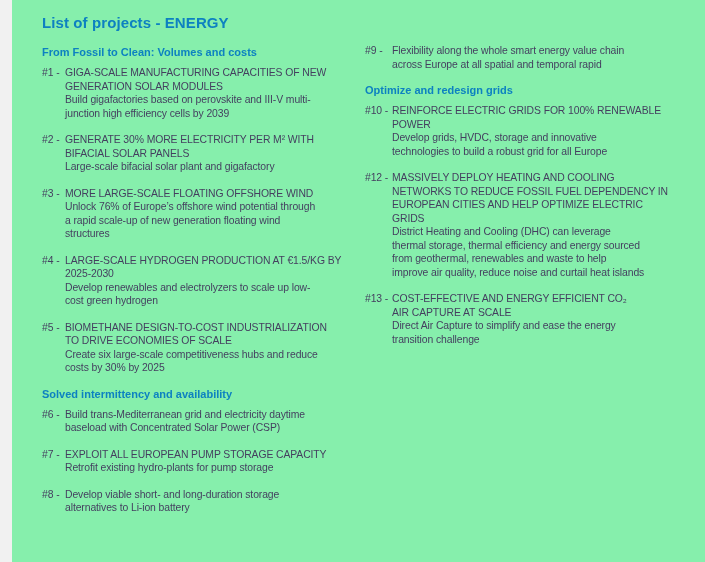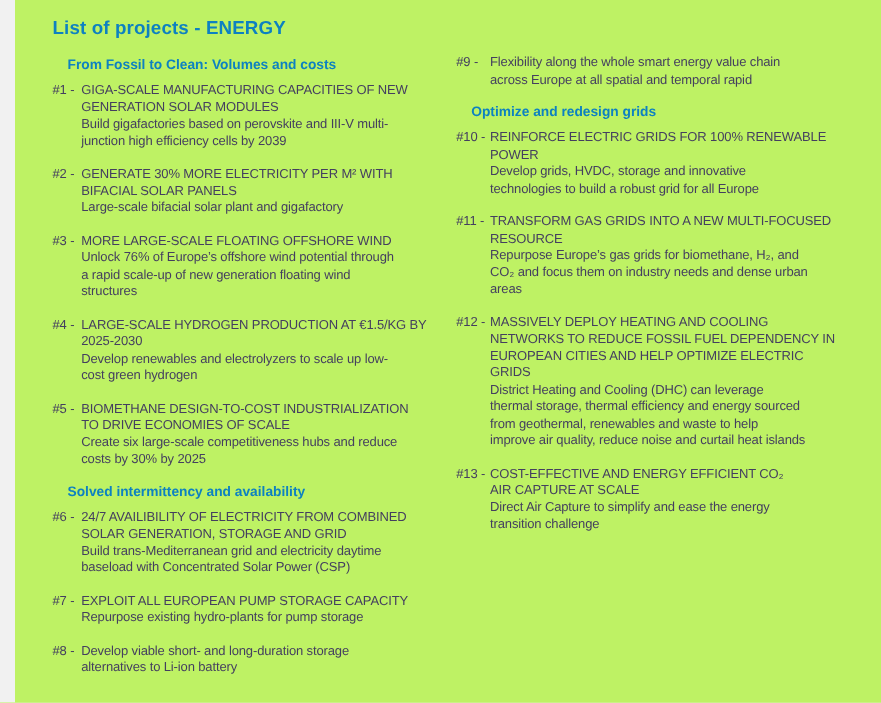--- a/index.html
+++ b/index.html
@@ -6,38 +6,38 @@
   html, body { width: 705px; height: 562px; }
   body {
     font-family: "Liberation Sans", sans-serif;
     background: #f1f1f1;
     position: relative;
     overflow: hidden;
   }
   .page {
     position: absolute;
     left: 12px; top: 0; right: 0; bottom: 0;
-    background: #bef264;
+    background: #86efac;
     padding: 14px 18px 16px 30px;
   }
   .page-title {
     font-size: 15px;
     font-weight: 700;
     color: #0d81c1;
     margin-bottom: 13px;
     letter-spacing: 0.1px;
   }
   .columns { display: flex; align-items: flex-start; }
   .col-left  { width: 316px; flex: none; }
   .col-right { width: 327px; flex: none; margin-left: 7px; }
   .section-heading {
     font-size: 11px;
     font-weight: 700;
     color: #0d81c1;
-    margin: 2px 0 8px 12px;
+    margin: 2px 0 8px 0;
   }
   .item {
     position: relative;
     padding-left: 23px;
     margin-bottom: 13px;
     font-size: 10.4px;
     line-height: 13.5px;
     color: #443f5f;
     letter-spacing: -0.1px;
   }
@@ -95,30 +95,28 @@
         <div class="item-title">BIOMETHANE DESIGN-TO-COST INDUSTRIALIZATION
 TO DRIVE ECONOMIES OF SCALE</div>
         <div class="item-desc">Create six large-scale competitiveness hubs and reduce
 costs by 30% by 2025</div>
       </div>
 
       <div class="section-heading">Solved intermittency and availability</div>
 
       <div class="item">
         <span class="item-id">#6 -</span>
-        <div class="item-title">24/7 AVAILIBILITY OF ELECTRICITY FROM COMBINED
-SOLAR GENERATION, STORAGE AND GRID</div>
         <div class="item-desc">Build trans-Mediterranean grid and electricity daytime
 baseload with Concentrated Solar Power (CSP)</div>
       </div>
 
       <div class="item">
         <span class="item-id">#7 -</span>
         <div class="item-title">EXPLOIT ALL EUROPEAN PUMP STORAGE CAPACITY</div>
-        <div class="item-desc">Repurpose existing hydro-plants for pump storage</div>
+        <div class="item-desc">Retrofit existing hydro-plants for pump storage</div>
       </div>
 
       <div class="item">
         <span class="item-id">#8 -</span>
         <div class="item-desc">Develop viable short- and long-duration storage
 alternatives to Li-ion battery</div>
       </div>
 
     </div>
 
@@ -133,28 +131,20 @@
       <div class="section-heading">Optimize and redesign grids</div>
 
       <div class="item">
         <span class="item-id">#10 -</span>
         <div class="item-title">REINFORCE ELECTRIC GRIDS FOR 100% RENEWABLE
 POWER</div>
         <div class="item-desc">Develop grids, HVDC, storage and innovative
 technologies to build a robust grid for all Europe</div>
       </div>
 
-      <div class="item">
-        <span class="item-id">#11 -</span>
-        <div class="item-title">TRANSFORM GAS GRIDS INTO A NEW MULTI-FOCUSED
-RESOURCE</div>
-        <div class="item-desc">Repurpose Europe’s gas grids for biomethane, H₂, and
-CO₂ and focus them on industry needs and dense urban
-areas</div>
-      </div>
 
       <div class="item">
         <span class="item-id">#12 -</span>
         <div class="item-title">MASSIVELY DEPLOY HEATING AND COOLING
 NETWORKS TO REDUCE FOSSIL FUEL DEPENDENCY IN
 EUROPEAN CITIES AND HELP OPTIMIZE ELECTRIC
 GRIDS</div>
         <div class="item-desc">District Heating and Cooling (DHC) can leverage
 thermal storage, thermal efficiency and energy sourced
 from geothermal, renewables and waste to help

